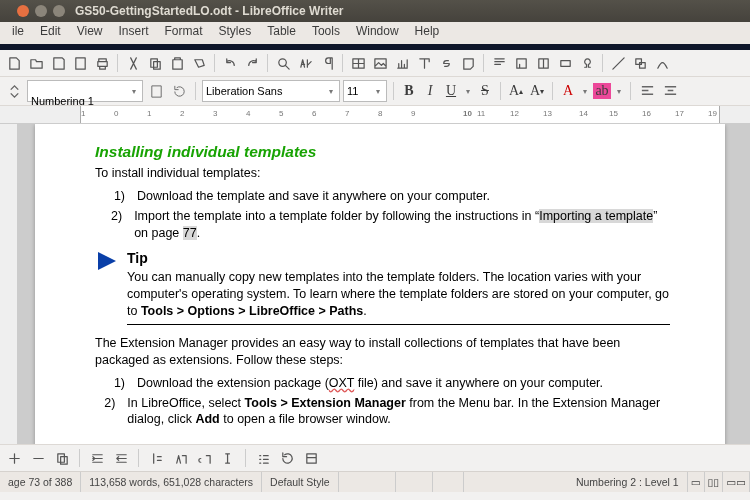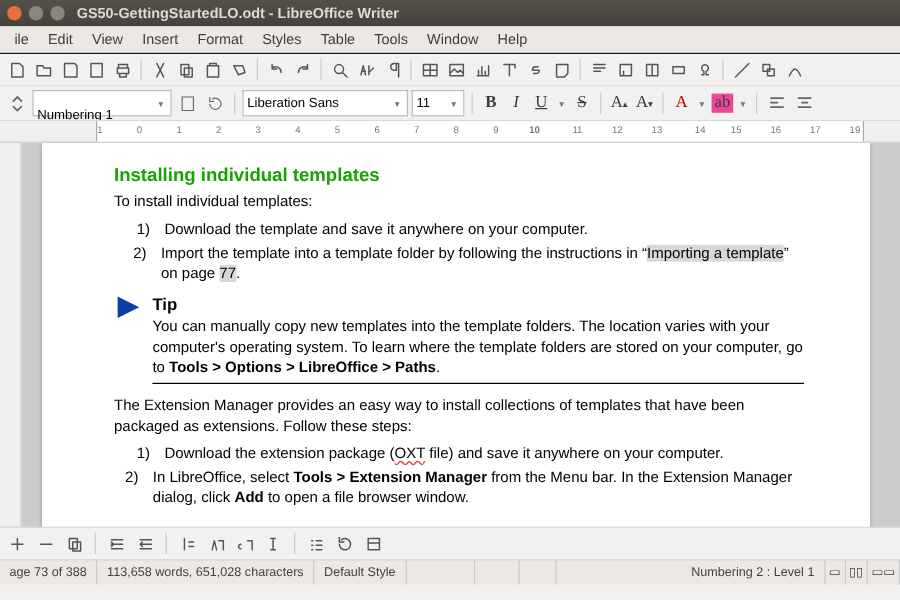--- a/index.html
+++ b/index.html
@@ -1,37 +1,37 @@
 <!DOCTYPE html>
 <html><head>
 <meta charset="utf-8">
 <style>
 html,body{margin:0;padding:0;width:750px;height:500px;overflow:hidden;font-family:"Liberation Sans","DejaVu Sans",Arial,sans-serif;font-size:12px;background:#f2f1f0;color:#3c3c3c}
-.titlebar{height:22px;background:linear-gradient(#545149,#45423c);display:flex;align-items:center;padding:0 6px;color:#dfdbd2;font-size:12px}
+.titlebar{height:22px;background:linear-gradient(#545149,#45423c);display:flex;align-items:center;padding:0 17px;color:#dfdbd2;font-size:12px}
 .tb-btn{width:12px;height:12px;border-radius:50%;margin-right:6px;display:inline-block}
 .tb-close{background:#e77041}.tb-min,.tb-max{background:#8b857a}
 .titlebar .title{margin-left:4px;font-weight:bold}
-.menubar{height:22px;background:#ece8e4;display:flex;align-items:center;padding:0 4px;border-bottom:1px solid #0f172a}
+.menubar{height:22px;background:#ece8e4;display:flex;padding:0 4px;border-bottom:6px solid #0f172a}
 .menubar span{padding:2px 8px;cursor:default}
 .toolbar{height:26px;background:#f2f1f0;border-bottom:1px solid #ddd9d5;display:flex;align-items:center;padding:0 4px;gap:2px;overflow:hidden}
 .tbico{width:20px;height:20px;display:flex;align-items:center;justify-content:center;color:#555;border-radius:2px}
 .tbico svg{width:15px;height:15px}
 .tbsep{width:1px;height:18px;background:#ccc;margin:0 3px}
 .fmt-toolbar{height:28px;background:#f2f1f0;border-bottom:1px solid #ddd9d5;display:flex;align-items:center;padding:0 4px;gap:3px;overflow:hidden}
 .combo{height:20px;background:#fff;border:1px solid #bbb;display:inline-flex;align-items:center;padding:0 3px;font-size:11px}
 .combo input{border:0;outline:0;font-size:11px;padding:0;background:transparent}
 .chev{width:10px;font-size:8px;color:#777;text-align:center}
 .fmtbtn{min-width:18px;height:20px;display:inline-flex;align-items:center;justify-content:center;font-family:"Times New Roman",serif;font-size:14px}
 .ruler{height:17px;background:#efefef;border-bottom:1px solid #ccc;position:relative;font-size:8px;color:#777}
 .ruler .rc{position:absolute;left:80px;right:30px;top:0;bottom:0;background:#fff;border-left:1px solid #aaa;border-right:1px solid #aaa}
 .ruler .tick{position:absolute;top:3px}
 .page-area{height:320px;background:#ccc;overflow:hidden;position:relative}
 .vruler{position:absolute;left:0;top:0;width:17px;bottom:0;background:#efefef;border-right:1px solid #ccc}
 .page{position:absolute;left:35px;top:0;width:690px;background:#fff;box-shadow:0 1px 4px rgba(0,0,0,.3);padding:18px 55px 10px 60px;box-sizing:border-box;font-size:12.5px;color:#000;line-height:1.35}
-.h2g{color:#18a303;font-weight:bold;font-size:15.5px;margin:0 0 2px;}
+.h2g{color:#18a303;font-weight:bold;font-size:15.5px;margin:0 0 2px;font-style:italic}
 .para{margin:2px 0 6px}
 .ol{margin:2px 0 8px;padding:0}
 .li{display:flex;margin:2px 0 3px}
 .li .n{width:30px;text-align:right;padding-right:12px}
 .tip{display:flex;margin:2px 0 10px}
 .tip .tri{flex:0 0 32px}
 .tip .tri svg{width:24px;height:24px}
 .tip .body{flex:1;border-bottom:1.5px solid #000;padding-bottom:4px}
 .tip .body .tl{font-weight:bold;font-size:14px;margin-bottom:1px}
 .hl{background:#d8d8d8}
@@ -279,21 +279,21 @@
       <div class="tick" style="left: 33px;">0</div>
       <div class="tick" style="left: 66px;">1</div>
       <div class="tick" style="left: 99px;">2</div>
       <div class="tick" style="left: 132px;">3</div>
       <div class="tick" style="left: 165px;">4</div>
       <div class="tick" style="left: 198px;">5</div>
       <div class="tick" style="left: 231px;">6</div>
       <div class="tick" style="left: 264px;">7</div>
       <div class="tick" style="left: 297px;">8</div>
       <div class="tick" style="left: 330px;">9</div>
-      <div class="tick" style="left: 360px; font-weight: bold;">10</div>
+      <div class="tick" style="left: 382px; font-weight: bold;">10</div>
       <div class="tick" style="left: 396px;">11</div>
       <div class="tick" style="left: 429px;">12</div>
       <div class="tick" style="left: 462px;">13</div>
       <div class="tick" style="left: 498px;">14</div>
       <div class="tick" style="left: 528px;">15</div>
       <div class="tick" style="left: 561px;">16</div>
       <div class="tick" style="left: 594px;">17</div>
       <div class="tick" style="left: 627px;">19</div>
     </div>
 </div>

